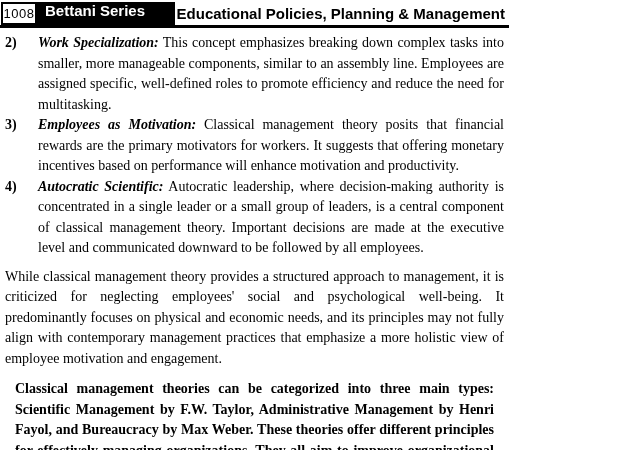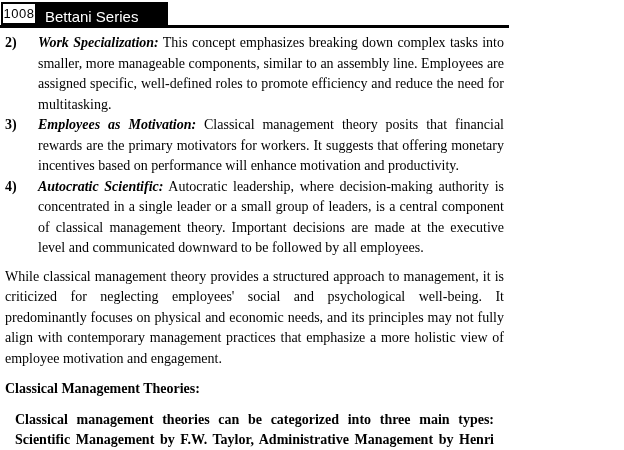--- a/index.html
+++ b/index.html
@@ -32,24 +32,24 @@
     align-items:center;
     justify-content:center;
     font-size:13px;
     font-weight:400;
     letter-spacing:0.5px;
     background:#fff;
   }
   .series-badge {
     background:#000;
     color:#fff;
-    font-weight:400;
+    font-weight:700;
     font-size:15px;
     display:flex;
-    align-items:flex-end;
+    align-items:flex-start;
     padding:0 30px 0 8px;
   }
   .header-title {
     flex:1;
     display:flex;
     align-items:center;
     justify-content:flex-end;
     font-weight:700;
     font-size:15px;
     padding-right:2px;
@@ -83,20 +83,23 @@
 
 <div class="page">
 
   <div class="header">
     <div class="pagenum-box">
       <span>1008</span>
     </div>
     <div class="series-badge">
       <span>Bettani Series</span>
     </div>
+    <div class="header-title">
+      <span>Educational Policies, Planning &amp; Management</span>
+    </div>
   </div>
 
   <div class="content">
 
     <div class="list-item">
       <div class="item-number">2)</div>
       <div class="item-body">
         <span class="lead">Work Specialization:</span>
         <span>This concept emphasizes breaking down complex tasks into smaller, more manageable components, similar to an assembly line. Employees are assigned specific, well-defined roles to promote efficiency and reduce the need for multitasking.</span>
       </div>
@@ -113,19 +116,18 @@
     <div class="list-item">
       <div class="item-number">4)</div>
       <div class="item-body">
         <span class="lead">Autocratic Scientific:</span>
         <span>Autocratic leadership, where decision-making authority is concentrated in a single leader or a small group of leaders, is a central component of classical management theory. Important decisions are made at the executive level and communicated downward to be followed by all employees.</span>
       </div>
     </div>
 
     <p class="para-critique">While classical management theory provides a structured approach to management, it is criticized for neglecting employees' social and psychological well-being. It predominantly focuses on physical and economic needs, and its principles may not fully align with contemporary management practices that emphasize a more holistic view of employee motivation and engagement.</p>
 
-    <p class="section-heading">Classical Management Theories:</p>
 
     <p class="para-theories">Classical management theories can be categorized into three main types: Scientific Management by F.W. Taylor, Administrative Management by Henri Fayol, and Bureaucracy by Max Weber. These theories offer different principles for effectively managing organizations. They all aim to improve organizational efficiency and productivity.</p>
 
   </div>
 
 </div>
 
 </body></html>

